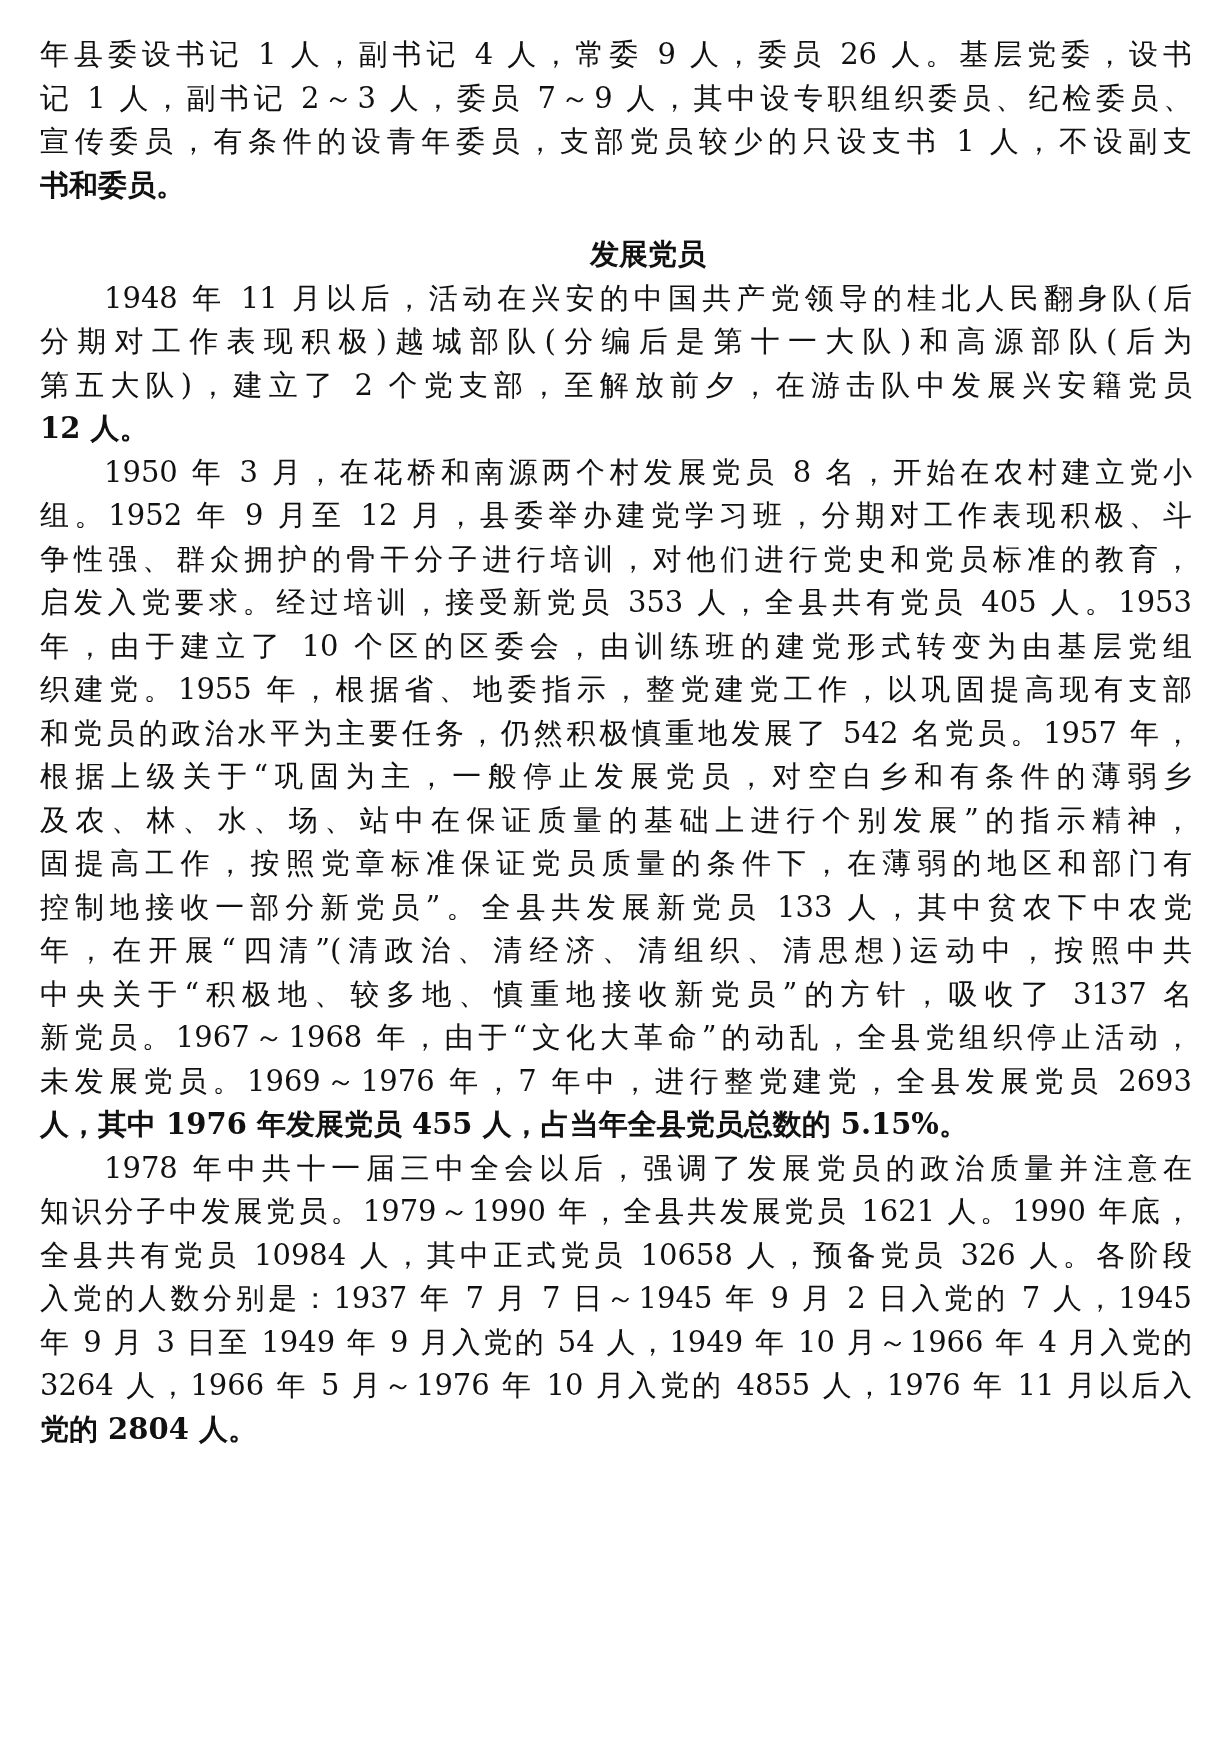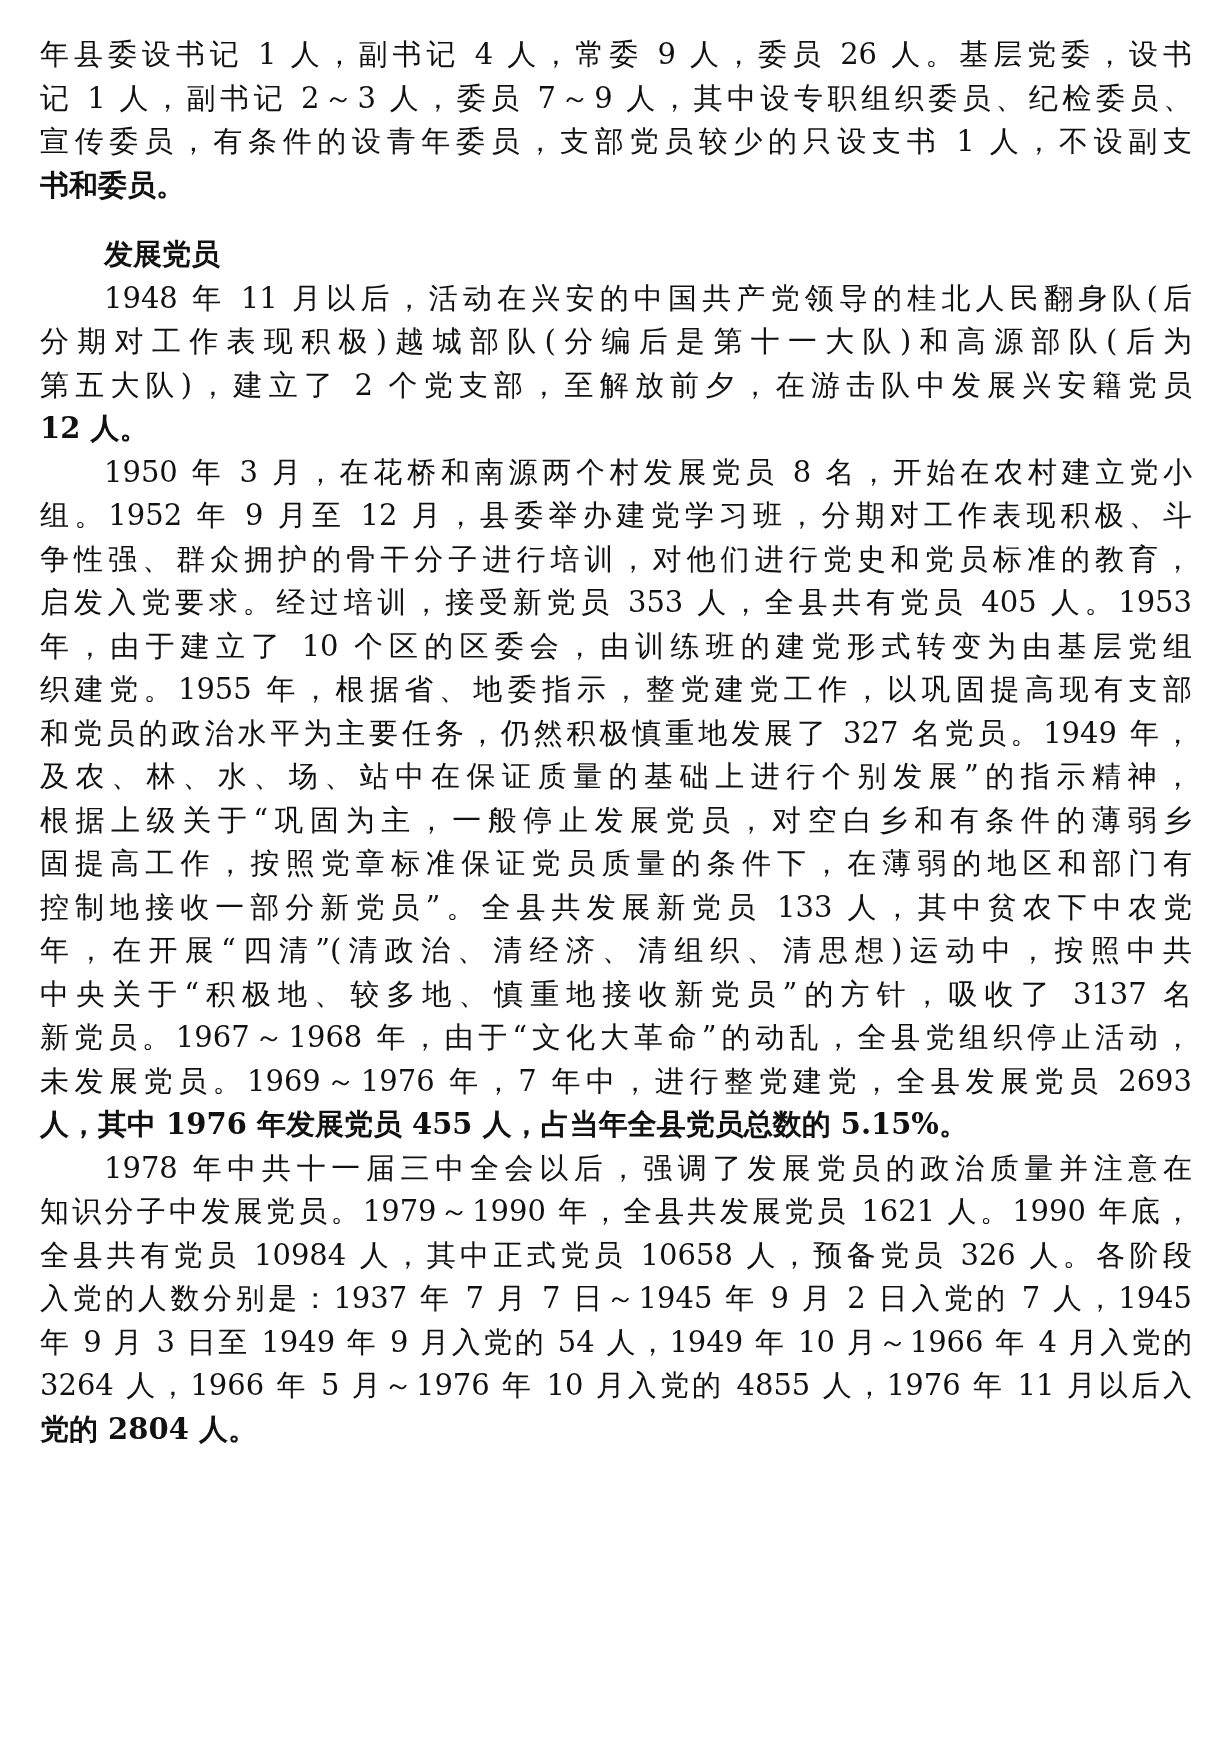--- a/index.html
+++ b/index.html
@@ -23,20 +23,21 @@
   }
   .line.last { text-align-last: left; font-weight: bold; }
   .line.indent { padding-left: 64px; }
   .heading {
     display: block;
     height: 43.5px; line-height: 43.5px;
     font-size: 29px;
     padding-left: 64px;
     margin-top: 26px;
     font-weight: bold;
+    text-align: center;
   }
   .para { display: block; }
 </style>
 </head>
 <body>
 
 <div class="page">
 
   <div class="para">
     <span class="line">年县委设书记 1 人，副书记 4 人，常委 9 人，委员 26 人。基层党委，设书</span>
@@ -54,23 +55,23 @@
     <span class="line last">12 人。</span>
   </div>
 
   <div class="para">
     <span class="line indent">1950 年 3 月，在花桥和南源两个村发展党员 8 名，开始在农村建立党小</span>
     <span class="line">组。1952 年 9 月至 12 月，县委举办建党学习班，分期对工作表现积极、斗</span>
     <span class="line">争性强、群众拥护的骨干分子进行培训，对他们进行党史和党员标准的教育，</span>
     <span class="line">启发入党要求。经过培训，接受新党员 353 人，全县共有党员 405 人。1953</span>
     <span class="line">年，由于建立了 10 个区的区委会，由训练班的建党形式转变为由基层党组</span>
     <span class="line">织建党。1955 年，根据省、地委指示，整党建党工作，以巩固提高现有支部</span>
-    <span class="line">和党员的政治水平为主要任务，仍然积极慎重地发展了 327 名党员。1949 年，</span>
+    <span class="line">和党员的政治水平为主要任务，仍然积极慎重地发展了 542 名党员。1957 年，</span>
+    <span class="line">根据上级关于“巩固为主，一般停止发展党员，对空白乡和有条件的薄弱乡</span>
     <span class="line">及农、林、水、场、站中在保证质量的基础上进行个别发展”的指示精神，</span>
-    <span class="line">根据上级关于“巩固为主，一般停止发展党员，对空白乡和有条件的薄弱乡</span>
     <span class="line">固提高工作，按照党章标准保证党员质量的条件下，在薄弱的地区和部门有</span>
     <span class="line">控制地接收一部分新党员”。全县共发展新党员 133 人，其中贫农下中农党</span>
     <span class="line">年，在开展“四清”(清政治、清经济、清组织、清思想)运动中，按照中共</span>
     <span class="line">中央关于“积极地、较多地、慎重地接收新党员”的方针，吸收了 3137 名</span>
     <span class="line">新党员。1967～1968 年，由于“文化大革命”的动乱，全县党组织停止活动，</span>
     <span class="line">未发展党员。1969～1976 年，7 年中，进行整党建党，全县发展党员 2693</span>
     <span class="line last">人，其中 1976 年发展党员 455 人，占当年全县党员总数的 5.15%。</span>
   </div>
 
   <div class="para">

